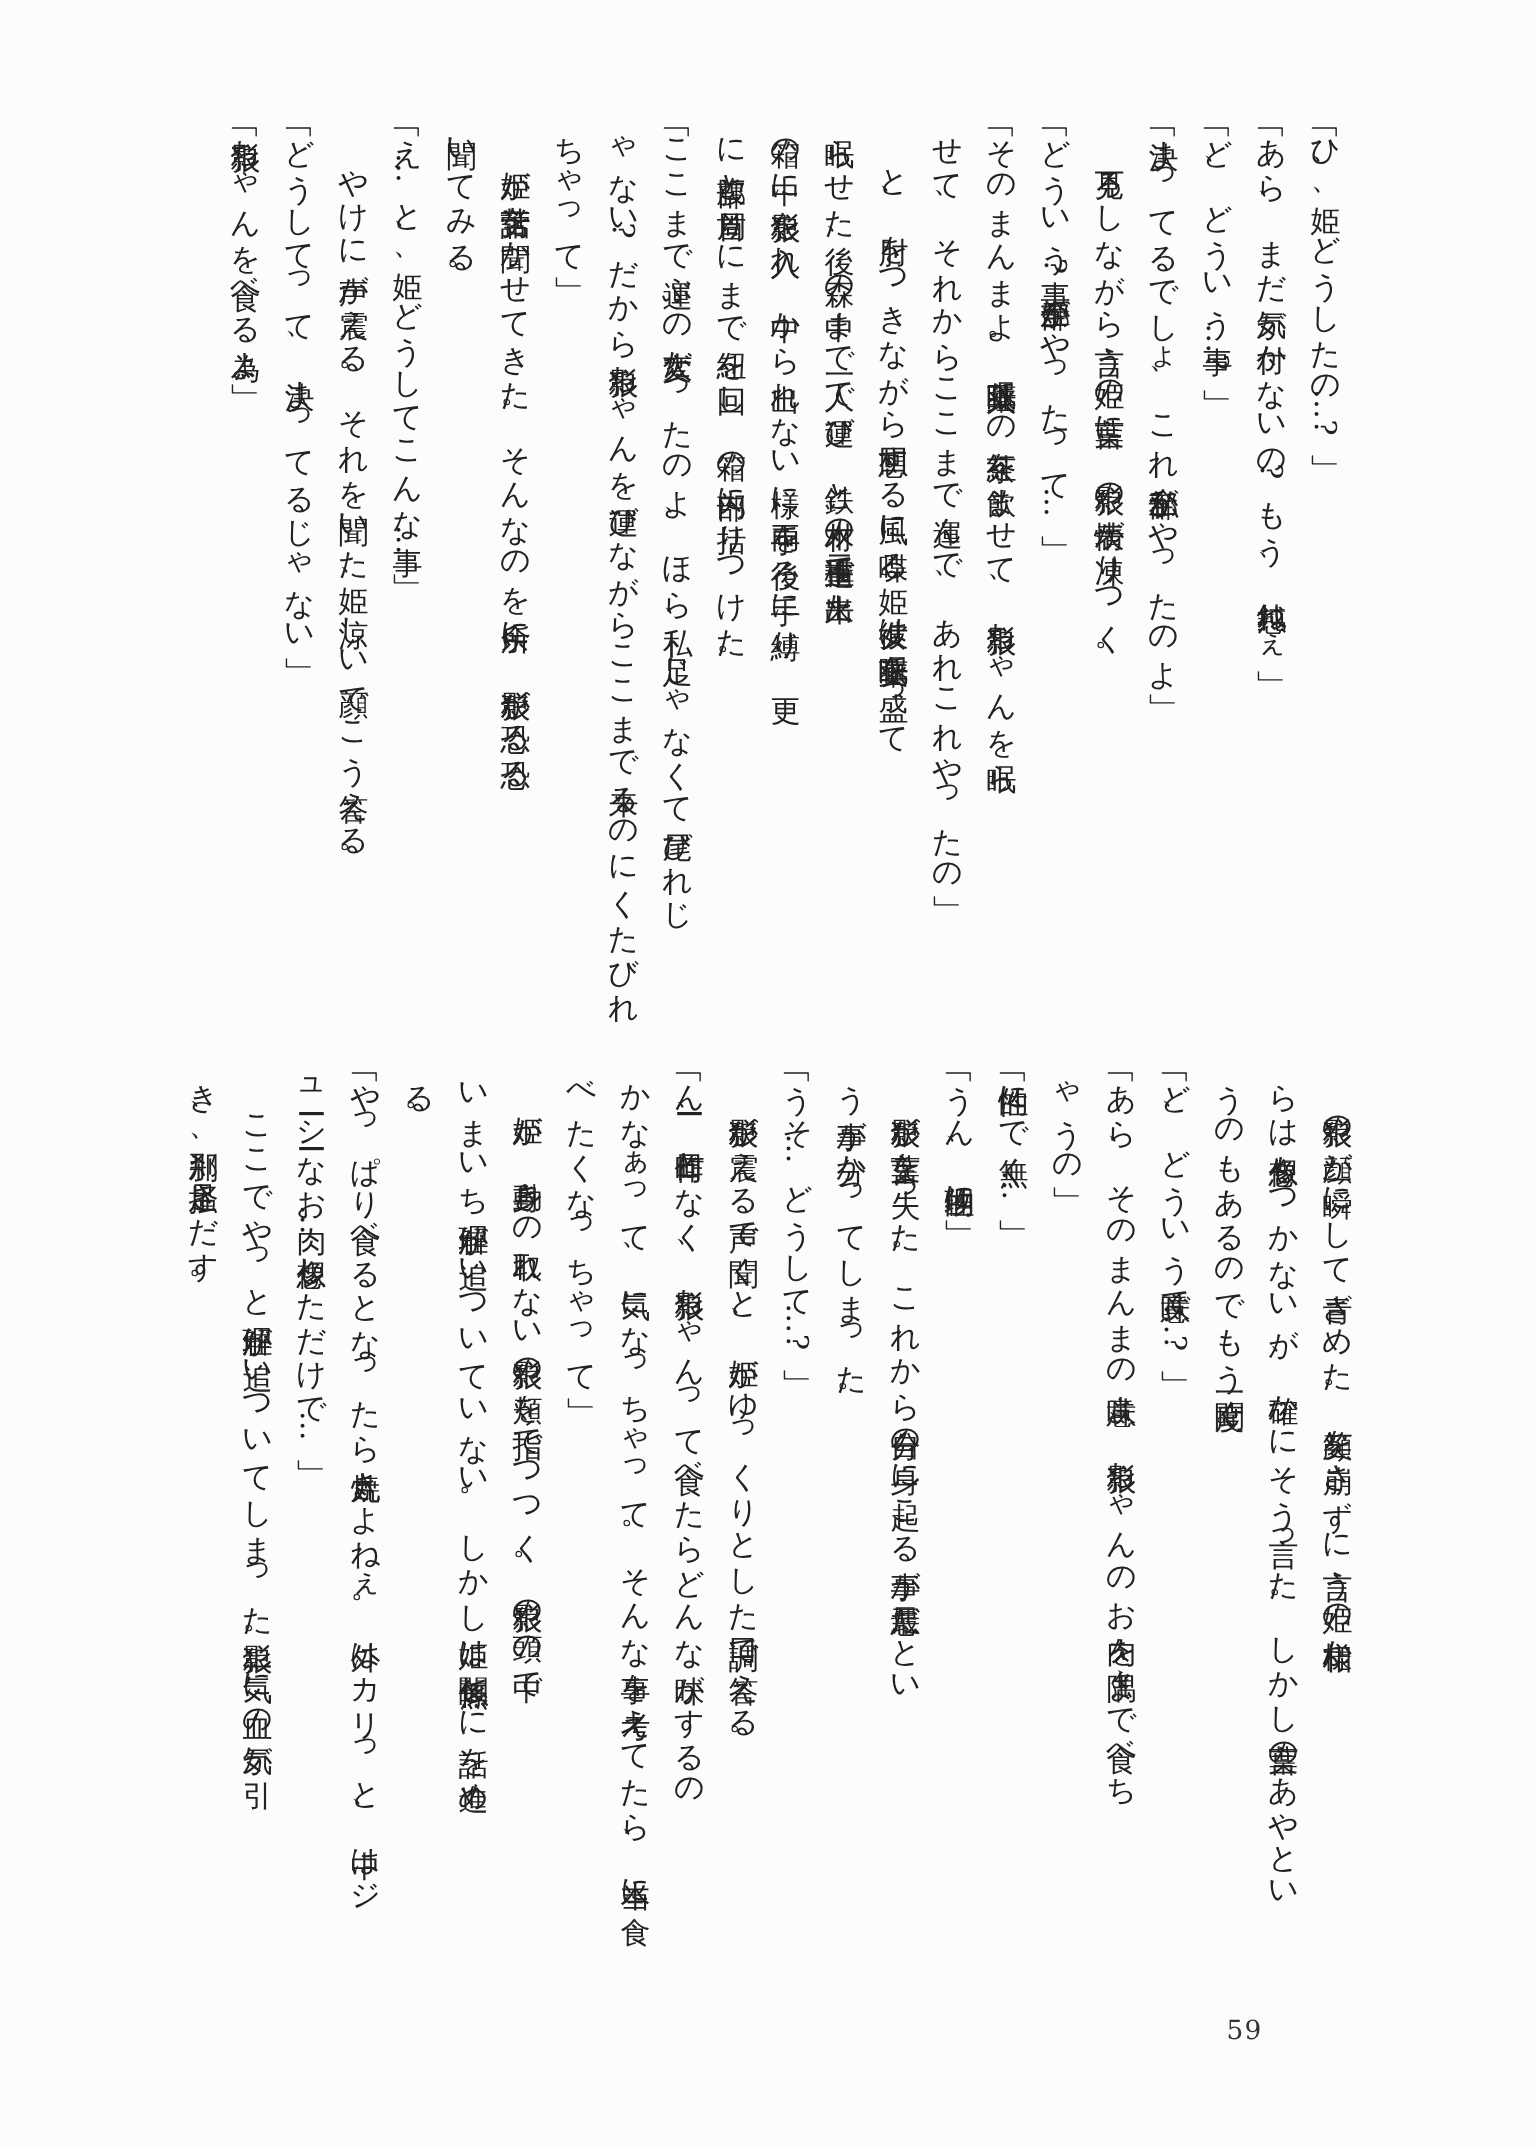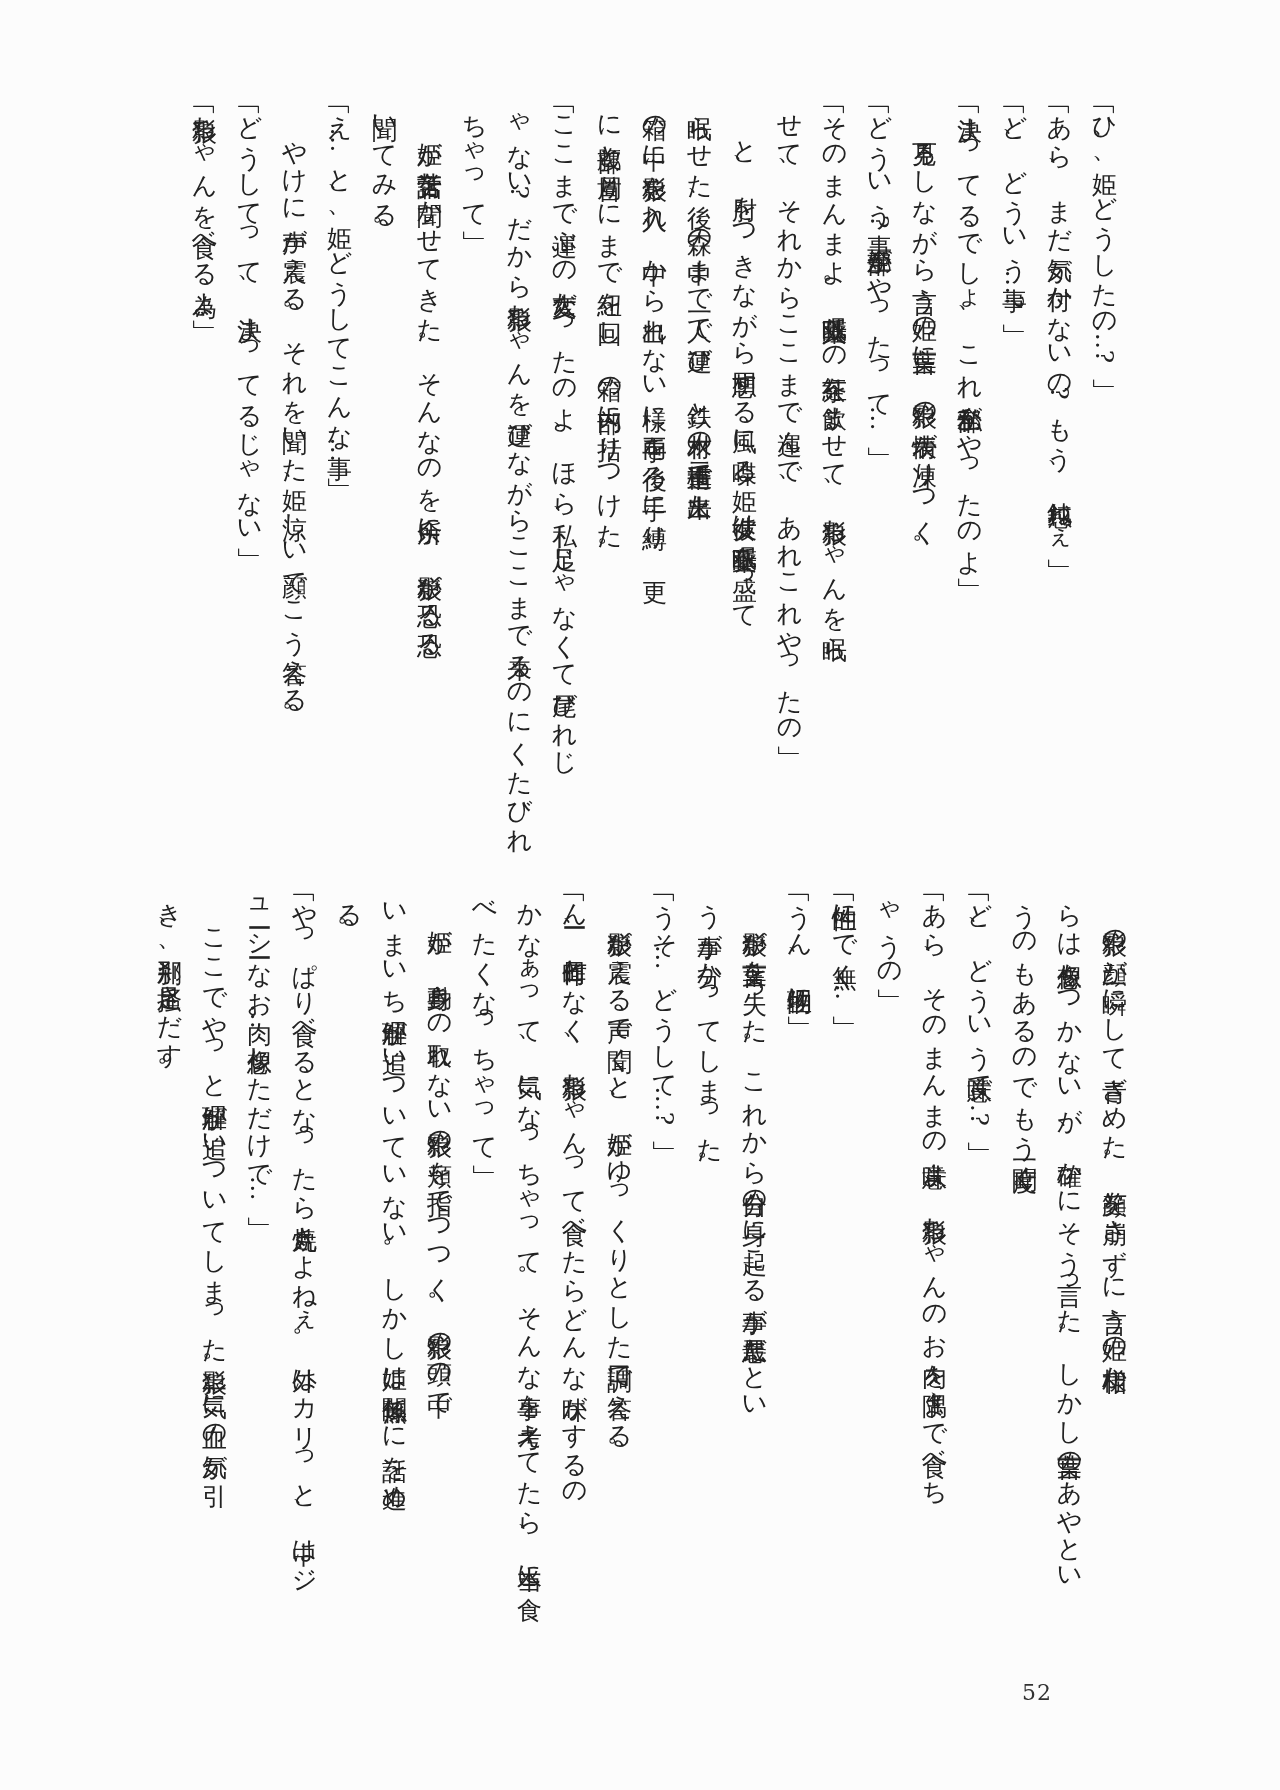--- a/index.html
+++ b/index.html
@@ -93,14 +93,14 @@
       <div class="tcol">かなぁって、気になっちゃって。そんな事を考えてたら、本当に食</div>
       <div class="tcol">べたくなっちゃって」</div>
       <div class="tcol">　姫が、身動きの取れない影狼の頬を指でつつく。影狼の頭の中で</div>
       <div class="tcol">いまいち理解が追いついていない。しかし姫は関係無しに話を進め</div>
       <div class="tcol">る。</div>
       <div class="tcol">「やっぱり食べるとなったら丸焼きよねぇ。外はカリっと、中はジ</div>
       <div class="tcol">ューシーなお肉…想像しただけで…」</div>
       <div class="tcol">　ここでやっと理解が追いついてしまった影狼。一気に血の気が引</div>
       <div class="tcol">き、刹那、足掻きだす。</div>
     </div>
-  <div class="pagenum">52</div>
+  <div class="pagenum">59</div>
 </div>
 
 </body></html>

